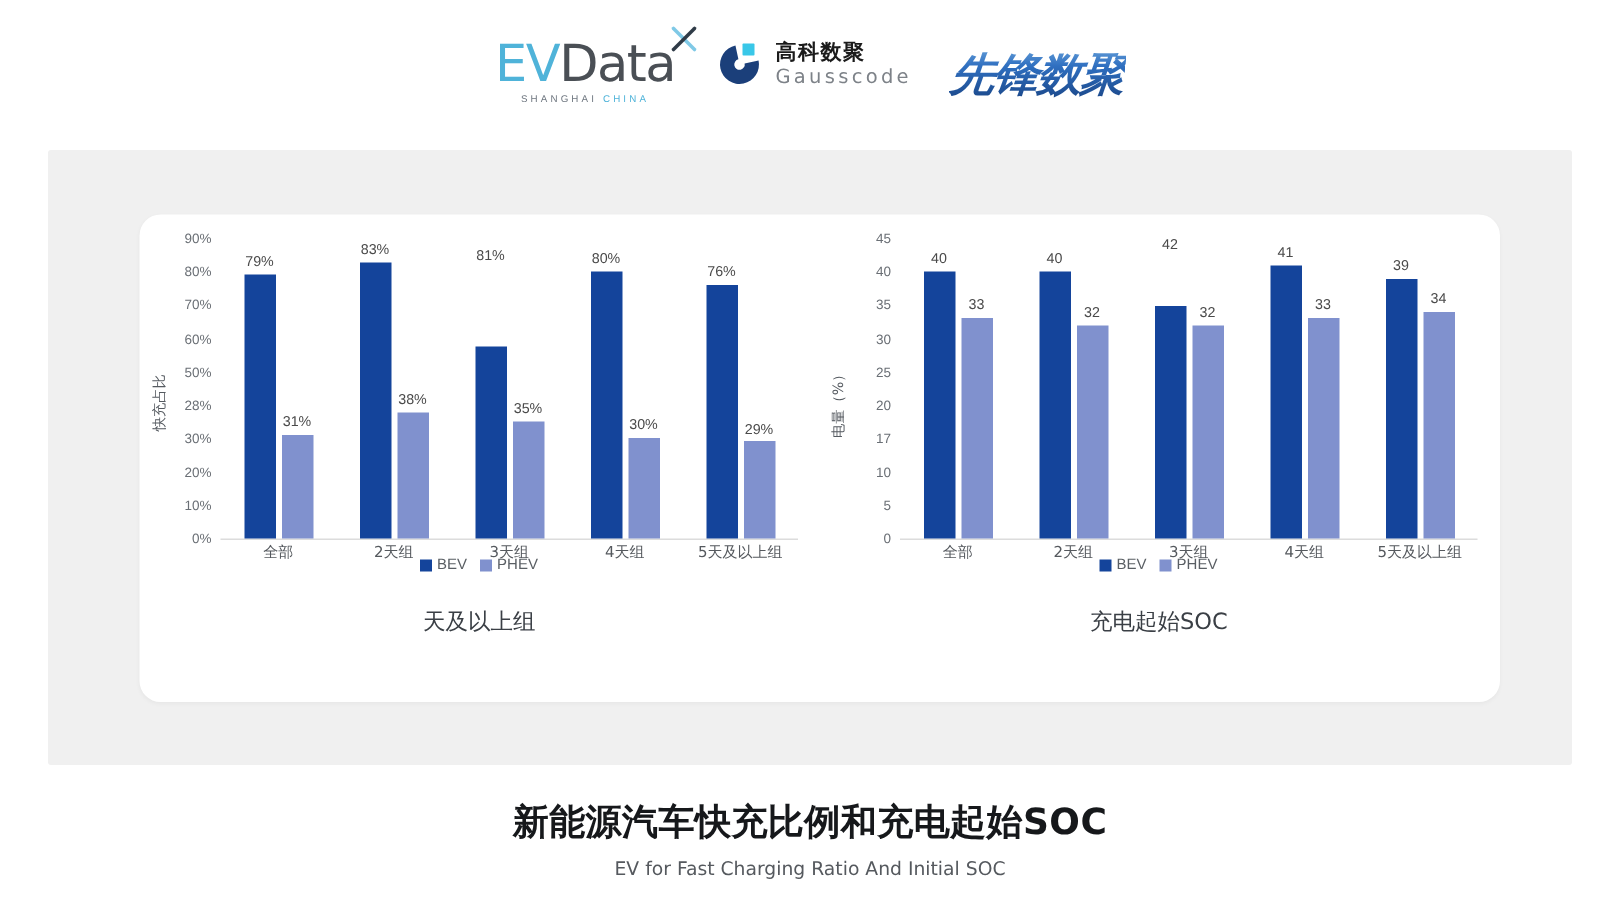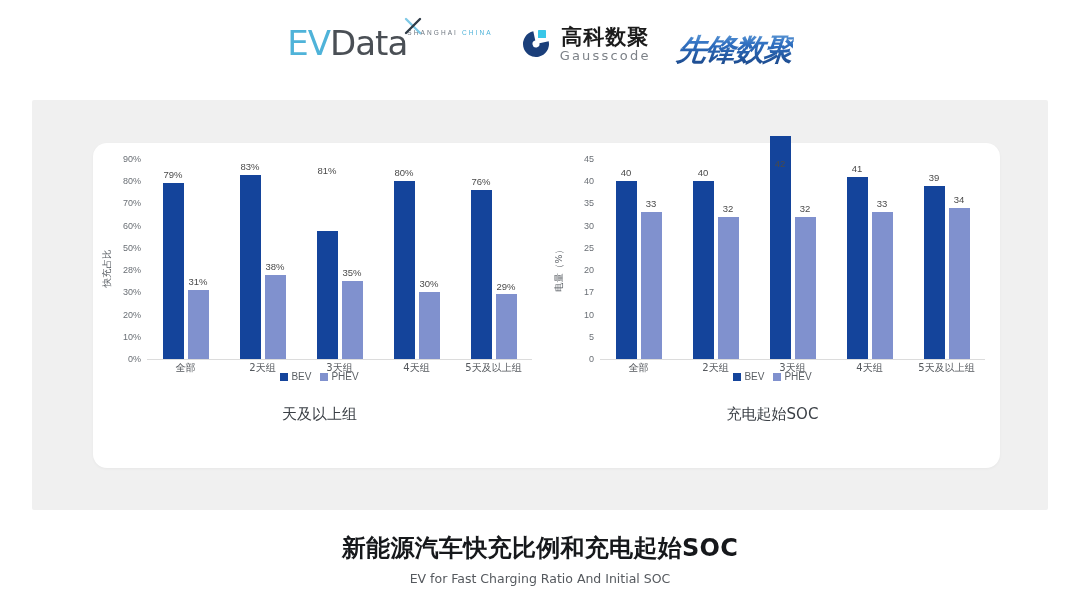--- a/index.html
+++ b/index.html
@@ -9,34 +9,34 @@
     -webkit-font-smoothing:antialiased;
   }
   .page{position:relative;width:1080px;height:608px;}
 
   
   .logo-bar{
     position:absolute;left:0;top:22px;width:1080px;height:62px;
     display:flex;justify-content:center;align-items:flex-start;gap:26px;
   }
   
-  .logo-evdata{position:relative;display:flex;flex-direction:row;align-items:flex-start;padding-top:4px;}
+  .logo-evdata{position:relative;display:flex;flex-direction:column;align-items:center;padding-top:4px;}
   .evd-row{display:flex;align-items:baseline;position:relative;}
   .evd-ev{font-size:34px;letter-spacing:-1px;color:#4FB3D9;font-weight:400;line-height:1;font-family:"DejaVu Sans",sans-serif;}
   .evd-data{font-size:34px;letter-spacing:-1px;color:#4a4f55;font-weight:400;line-height:1;font-family:"DejaVu Sans",sans-serif;}
   .evd-x{position:absolute;right:-16px;top:-10px;width:20px;height:20px;}
   .evd-sub{font-size:6.5px;letter-spacing:2.1px;margin-top:3px;white-space:nowrap;}
   .evd-sub .s1{color:#6f7780;}
   .evd-sub .s2{color:#4FB3D9;}
 
   
   .logo-gauss{display:flex;align-items:center;gap:7px;padding-top:4px;}
   .gauss-mark{position:relative;width:34px;height:34px;flex:none;}
   .gauss-txt{display:flex;flex-direction:column;line-height:1;}
-  .gauss-cn{font-size:21px;color:#1b1b1b;font-weight:700;letter-spacing:1px;font-family:Liberation Sans, sans-serif;text-align:center;}
+  .gauss-cn{font-size:14px;color:#1b1b1b;font-weight:700;letter-spacing:1px;font-family:Liberation Serif, serif;}
   .gauss-en{font-size:13px;color:#7d8288;letter-spacing:2.2px;margin-top:2px;font-family:"DejaVu Sans",sans-serif;}
 
   
   .logo-xianfeng{
     padding-top:8px;font-size:30px;font-weight:700;font-style:italic;
     letter-spacing:-1px;font-family:"DejaVu Sans",sans-serif;
     background:linear-gradient(180deg,#8fc4ec 0%,#2f6fc0 45%,#17407f 100%);
     -webkit-background-clip:text;background-clip:text;color:transparent;
     transform:skewX(-6deg);
   }
@@ -286,21 +286,21 @@
                 <div class="bar" style="height: 177.778px;">
                   <div class="fill" style="height: 100%; background: rgb(20, 68, 155);"></div>
                   <div class="vlabel" style="bottom: 180.778px;">40</div>
                 </div>
                 <div class="bar" style="height: 142.222px;">
                   <div class="fill" style="height: 100%; background: rgb(128, 145, 206);"></div>
                   <div class="vlabel" style="bottom: 145.222px;">32</div>
                 </div>
               </div>
               <div class="group">
-                <div class="bar" style="height: 223px;">
+                <div class="bar" style="height: 155px;">
                   <div class="fill" style="height: 100%; background: rgb(20, 68, 155);"></div>
                   <div class="vlabel" style="bottom: 189.667px;">42</div>
                 </div>
                 <div class="bar" style="height: 142.222px;">
                   <div class="fill" style="height: 100%; background: rgb(128, 145, 206);"></div>
                   <div class="vlabel" style="bottom: 145.222px;">32</div>
                 </div>
               </div>
               <div class="group">
                 <div class="bar" style="height: 182.222px;">

